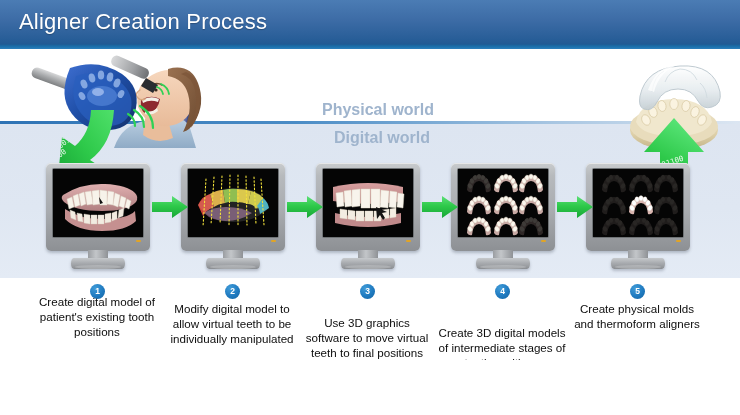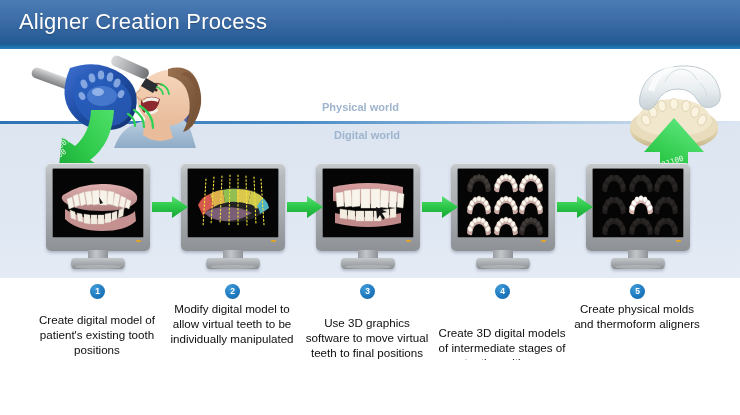--- a/index.html
+++ b/index.html
@@ -33,21 +33,21 @@
   }
   .digital-band{
     position:absolute;left:0;top:123px;width:740px;height:155px;
     background:linear-gradient(to bottom,#dde5f1 0%,#dfe7f2 55%,#e4ebf5 100%);
   }
   .divider-line{
     position:absolute;left:0;top:121px;width:740px;height:3px;
     background:linear-gradient(to right,#2e73b5 0%,#4a8cc6 40%,#a8c6e2 75%,#dce6f2 100%);
   }
   .world-label{
-    position:absolute;font-size:11px;font-weight:bold;color:#9fb4cd;white-space:nowrap;
+    position:absolute;font-size:16px;font-weight:bold;color:#9fb4cd;white-space:nowrap;
   }
   .world-physical{left:322px;top:101px;}
   .world-digital{left:334px;top:129px;}
 
   
   .caption-band{
     position:absolute;left:0;top:278px;width:740px;height:113px;background:#ffffff;
   }
 
   
@@ -567,21 +567,21 @@
         <path d="M0 6 l20 0 l0 -6 l16 11 l-16 11 l0 -6 l-20 0 z" fill="url(#fa)"></path>
       </svg>
   </div>
 
   <div class="step-num" style="left:90px;top:284px;">1</div>
   <div class="step-num" style="left:225px;top:284px;">2</div>
   <div class="step-num" style="left:360px;top:284px;">3</div>
   <div class="step-num" style="left:495px;top:284px;">4</div>
   <div class="step-num" style="left:630px;top:284px;">5</div>
 
-  <div class="step-caption" style="left:31px;top:312px;">Create digital model of patient's existing tooth positions</div>
+  <div class="step-caption" style="left:31px;top:294px;">Create digital model of patient's existing tooth positions</div>
   <div class="step-caption" style="left:166px;top:301px;">Modify digital model to allow virtual teeth to be individually manipulated</div>
   <div class="step-caption" style="left:301px;top:287px;margin-top:28px;">Use 3D graphics software to move virtual teeth to final positions</div>
   <div class="step-caption" style="left:436px;top:301px;margin-top:24px;">Create 3D digital models of intermediate stages of tooth positions</div>
   <div class="step-caption" style="left:571px;top:301px;">Create physical molds and thermoform aligners</div>
 
   <div class="footer"></div>
   <div class="footer-num">1</div>
 
 </div>
 

